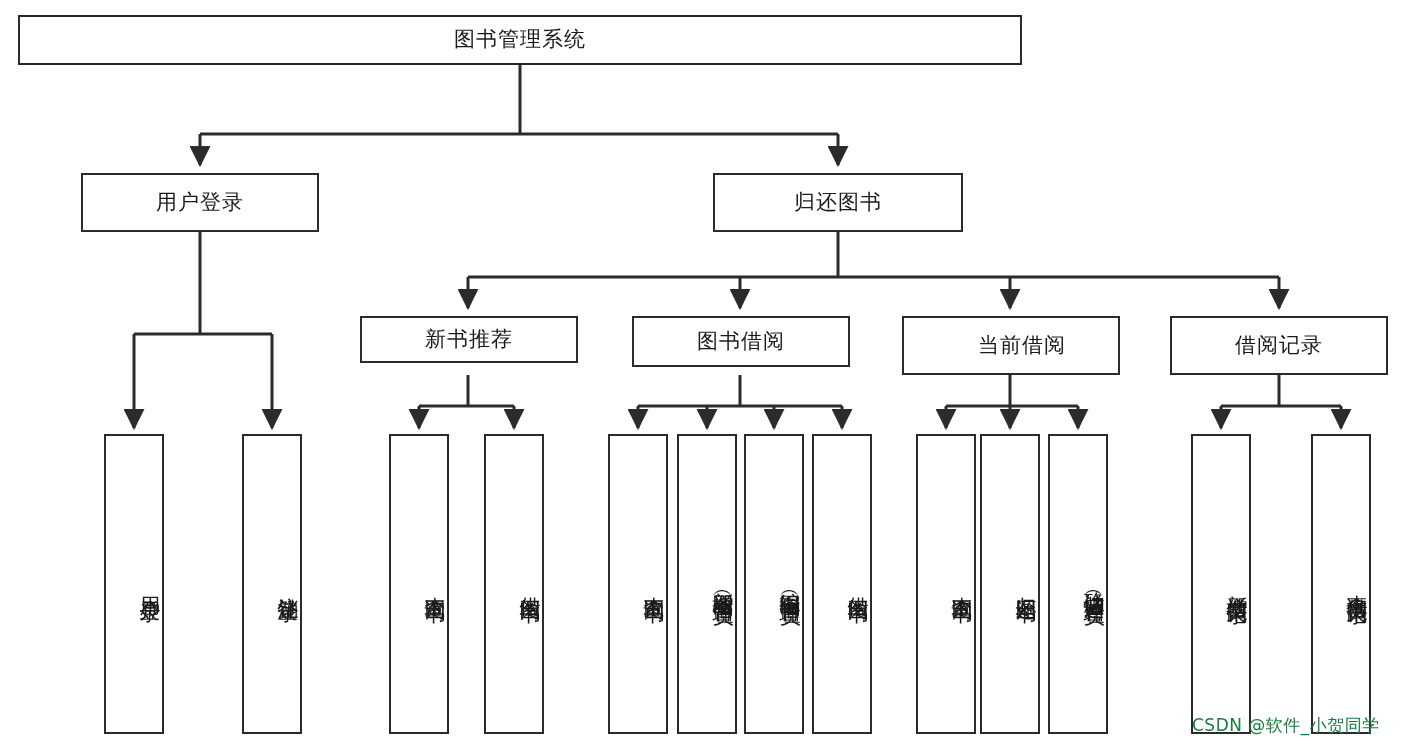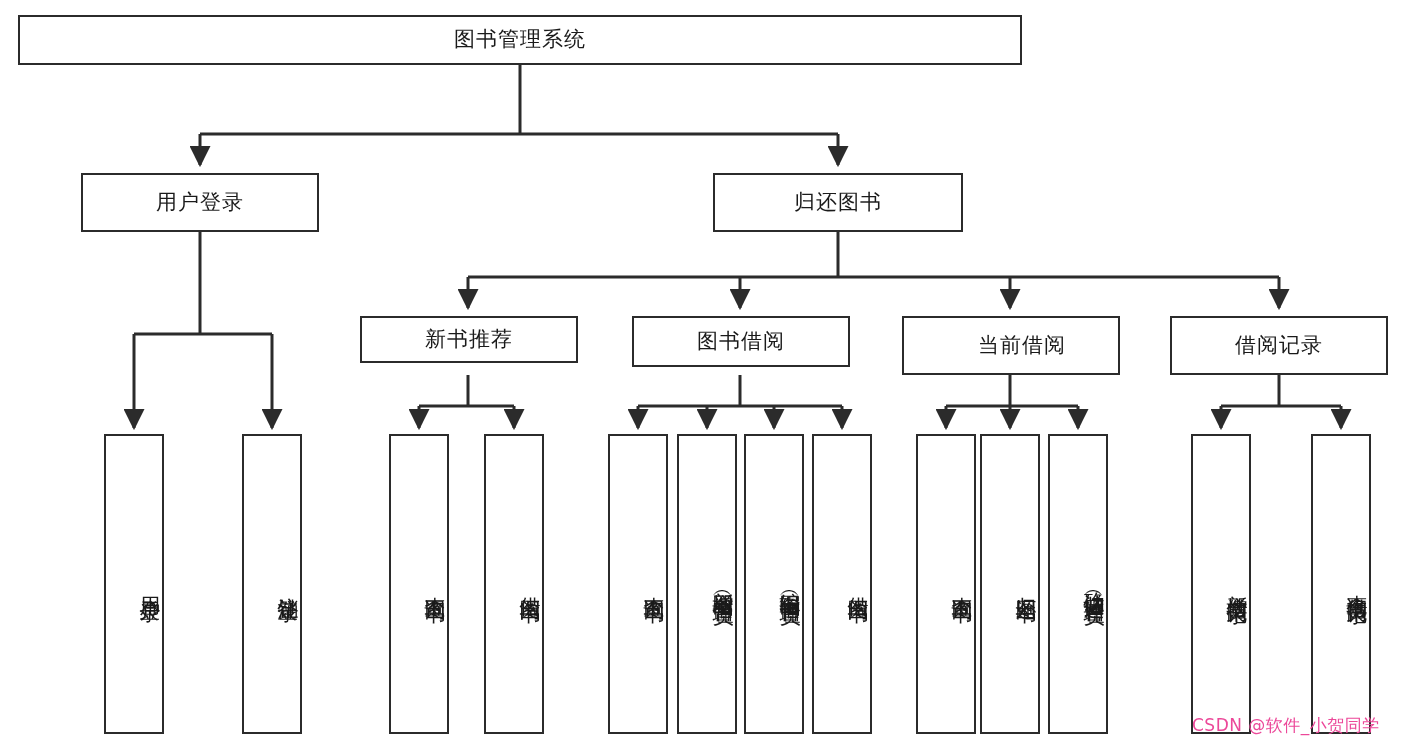--- a/index.html
+++ b/index.html
@@ -51,21 +51,21 @@
     text-orientation:upright;
     display:block;
     text-align:center;
   }
   .node.v.top span{align-self:flex-start;}
   .watermark{
     position:absolute;
     left:1192px;
     top:714px;
     font-size:17px;
-    color:#ec4899;
+    color:#15803d;
     white-space:nowrap;
     letter-spacing:0.5px;
   }
 </style>
 </head>
 <body>
 
 <div id="stage">
 
   <svg id="wires" viewBox="0 0 1405 747" xmlns="http://www.w3.org/2000/svg">

